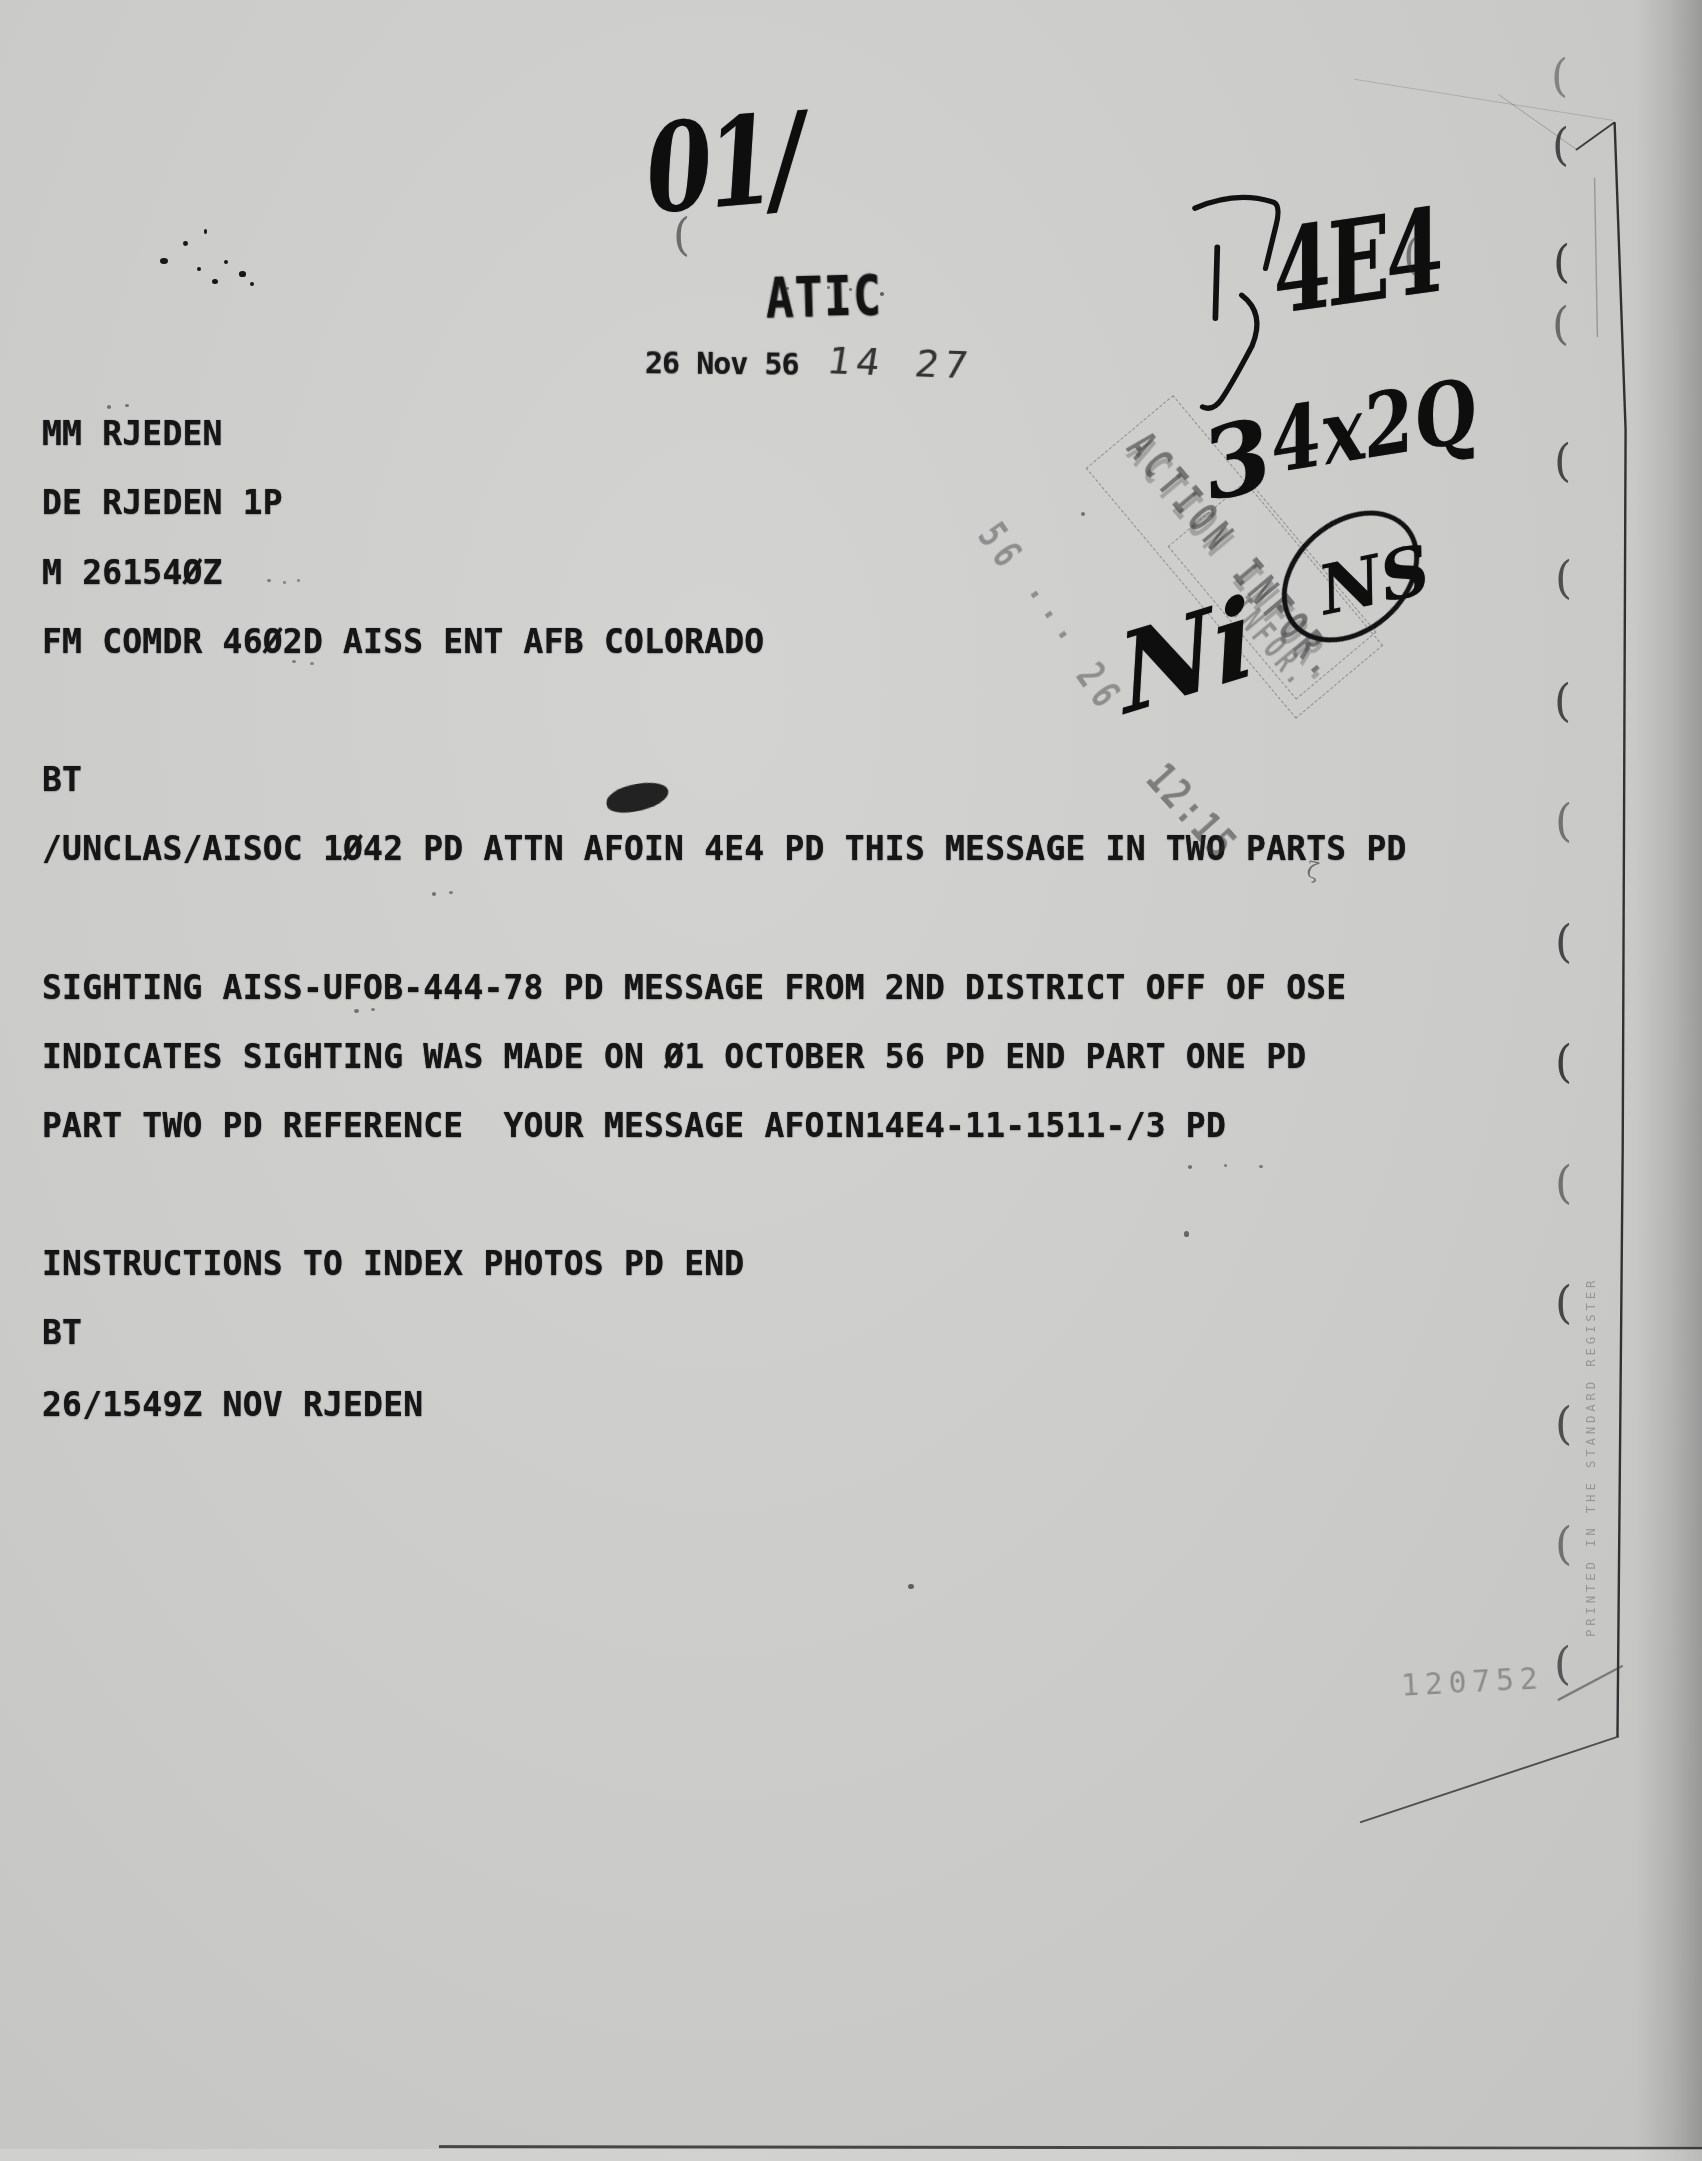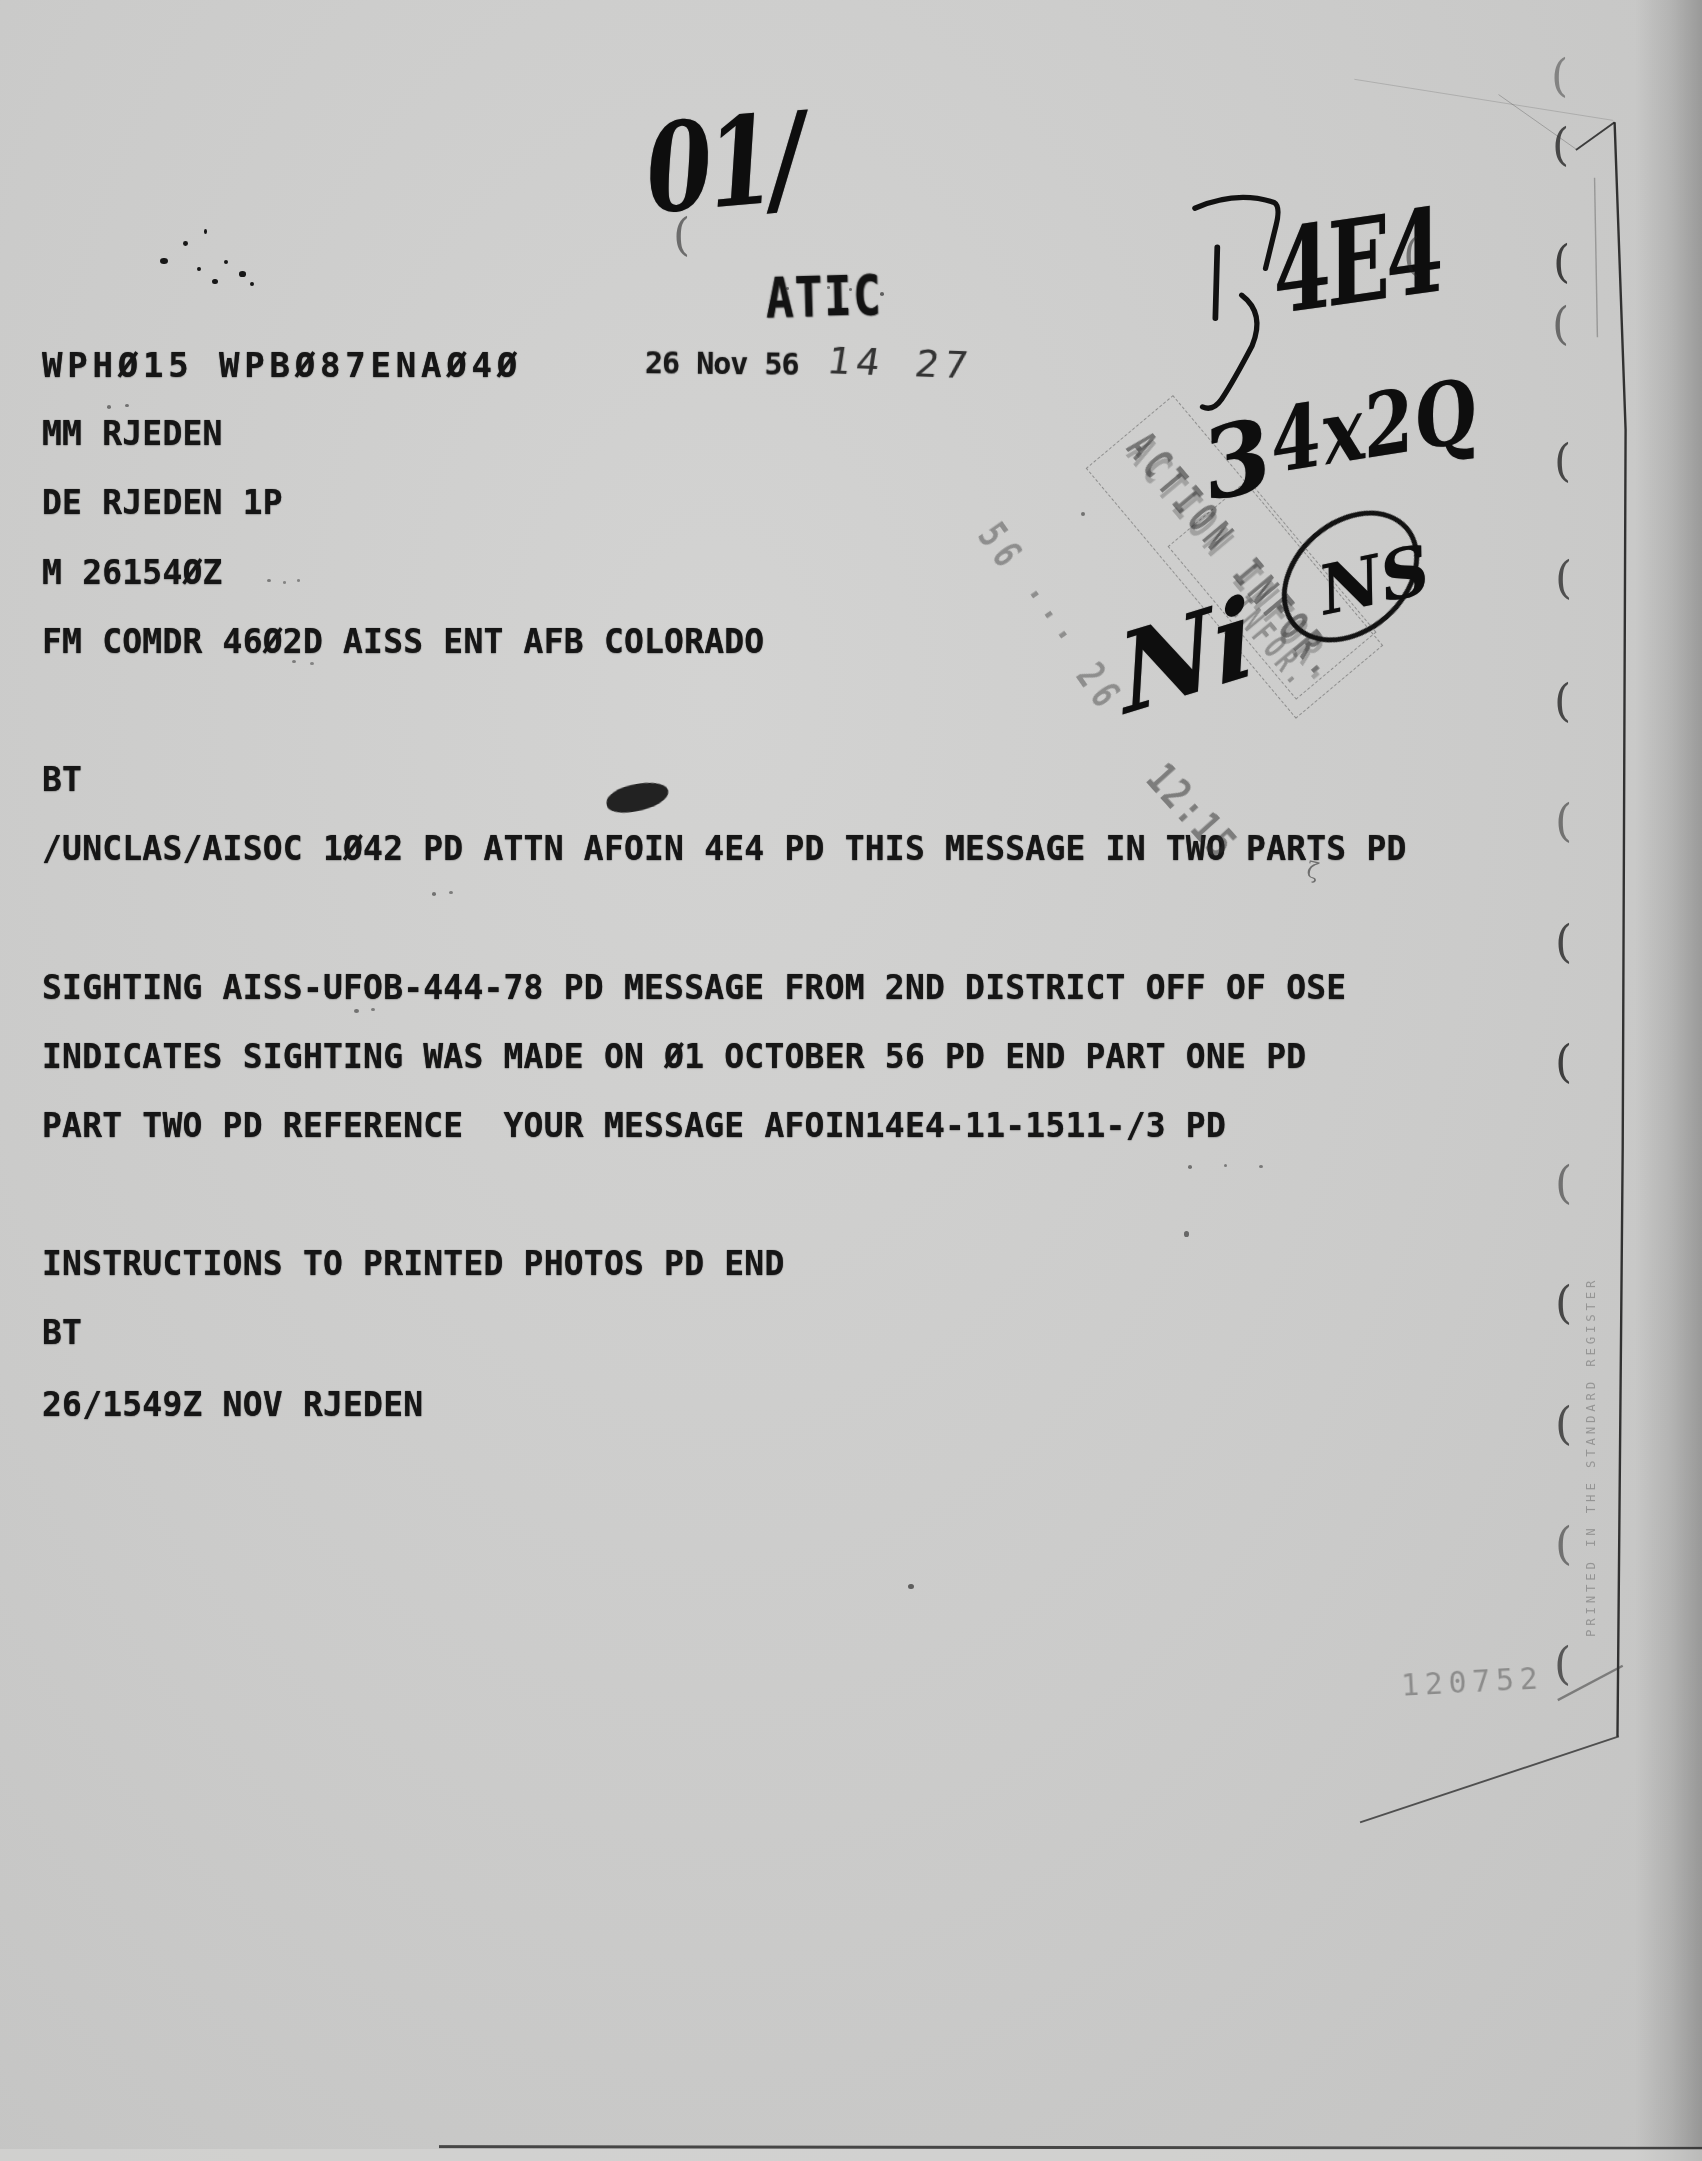--- a/index.html
+++ b/index.html
@@ -119,31 +119,30 @@
   .bottom-strip{
     position:absolute; left:0; top:2149px; width:1702px; height:12.4px;
     background:#d8d8d7; opacity:.55;
   }
 </style>
 </head>
 <body>
 
 <div class="page">
 
-  <div class="tt header" style="top:348px">WPHØ15 WPBØ87ENAØ4Ø</div>
   <div class="tt" style="top:417px">MM RJEDEN</div>
   <div class="tt" style="top:486px">DE RJEDEN 1P</div>
   <div class="tt" style="top:556px">M 26154ØZ</div>
   <div class="tt" style="top:625px">FM COMDR 46Ø2D AISS ENT AFB COLORADO</div>
   <div class="tt" style="top:763px">BT</div>
   <div class="tt" style="top:832px">/UNCLAS/AISOC 1Ø42 PD ATTN AFOIN 4E4 PD THIS MESSAGE IN TWO PARTS PD</div>
   <div class="tt" style="top:971px">SIGHTING AISS-UFOB-444-78 PD MESSAGE FROM 2ND DISTRICT OFF OF OSE</div>
   <div class="tt" style="top:1040px">INDICATES SIGHTING WAS MADE ON Ø1 OCTOBER 56 PD END PART ONE PD</div>
   <div class="tt" style="top:1109px">PART TWO PD REFERENCE  YOUR MESSAGE AFOIN14E4-11-1511-/3 PD</div>
-  <div class="tt" style="top:1247px">INSTRUCTIONS TO PRINTED PHOTOS PD END</div>
+  <div class="tt" style="top:1247px">INSTRUCTIONS TO INDEX PHOTOS PD END</div>
   <div class="tt" style="top:1316px">BT</div>
   <div class="tt" style="top:1388px">26/1549Z NOV RJEDEN</div>
 
   <div class="stamp-atic">ATIC</div>
   <div class="stamp-date">26 Nov 56</div>
   <div class="stamp-time">14 27</div>
 
   <div class="stampbox main">
     <span class="stamptext">ACTION INFOR.</span>
   </div>

